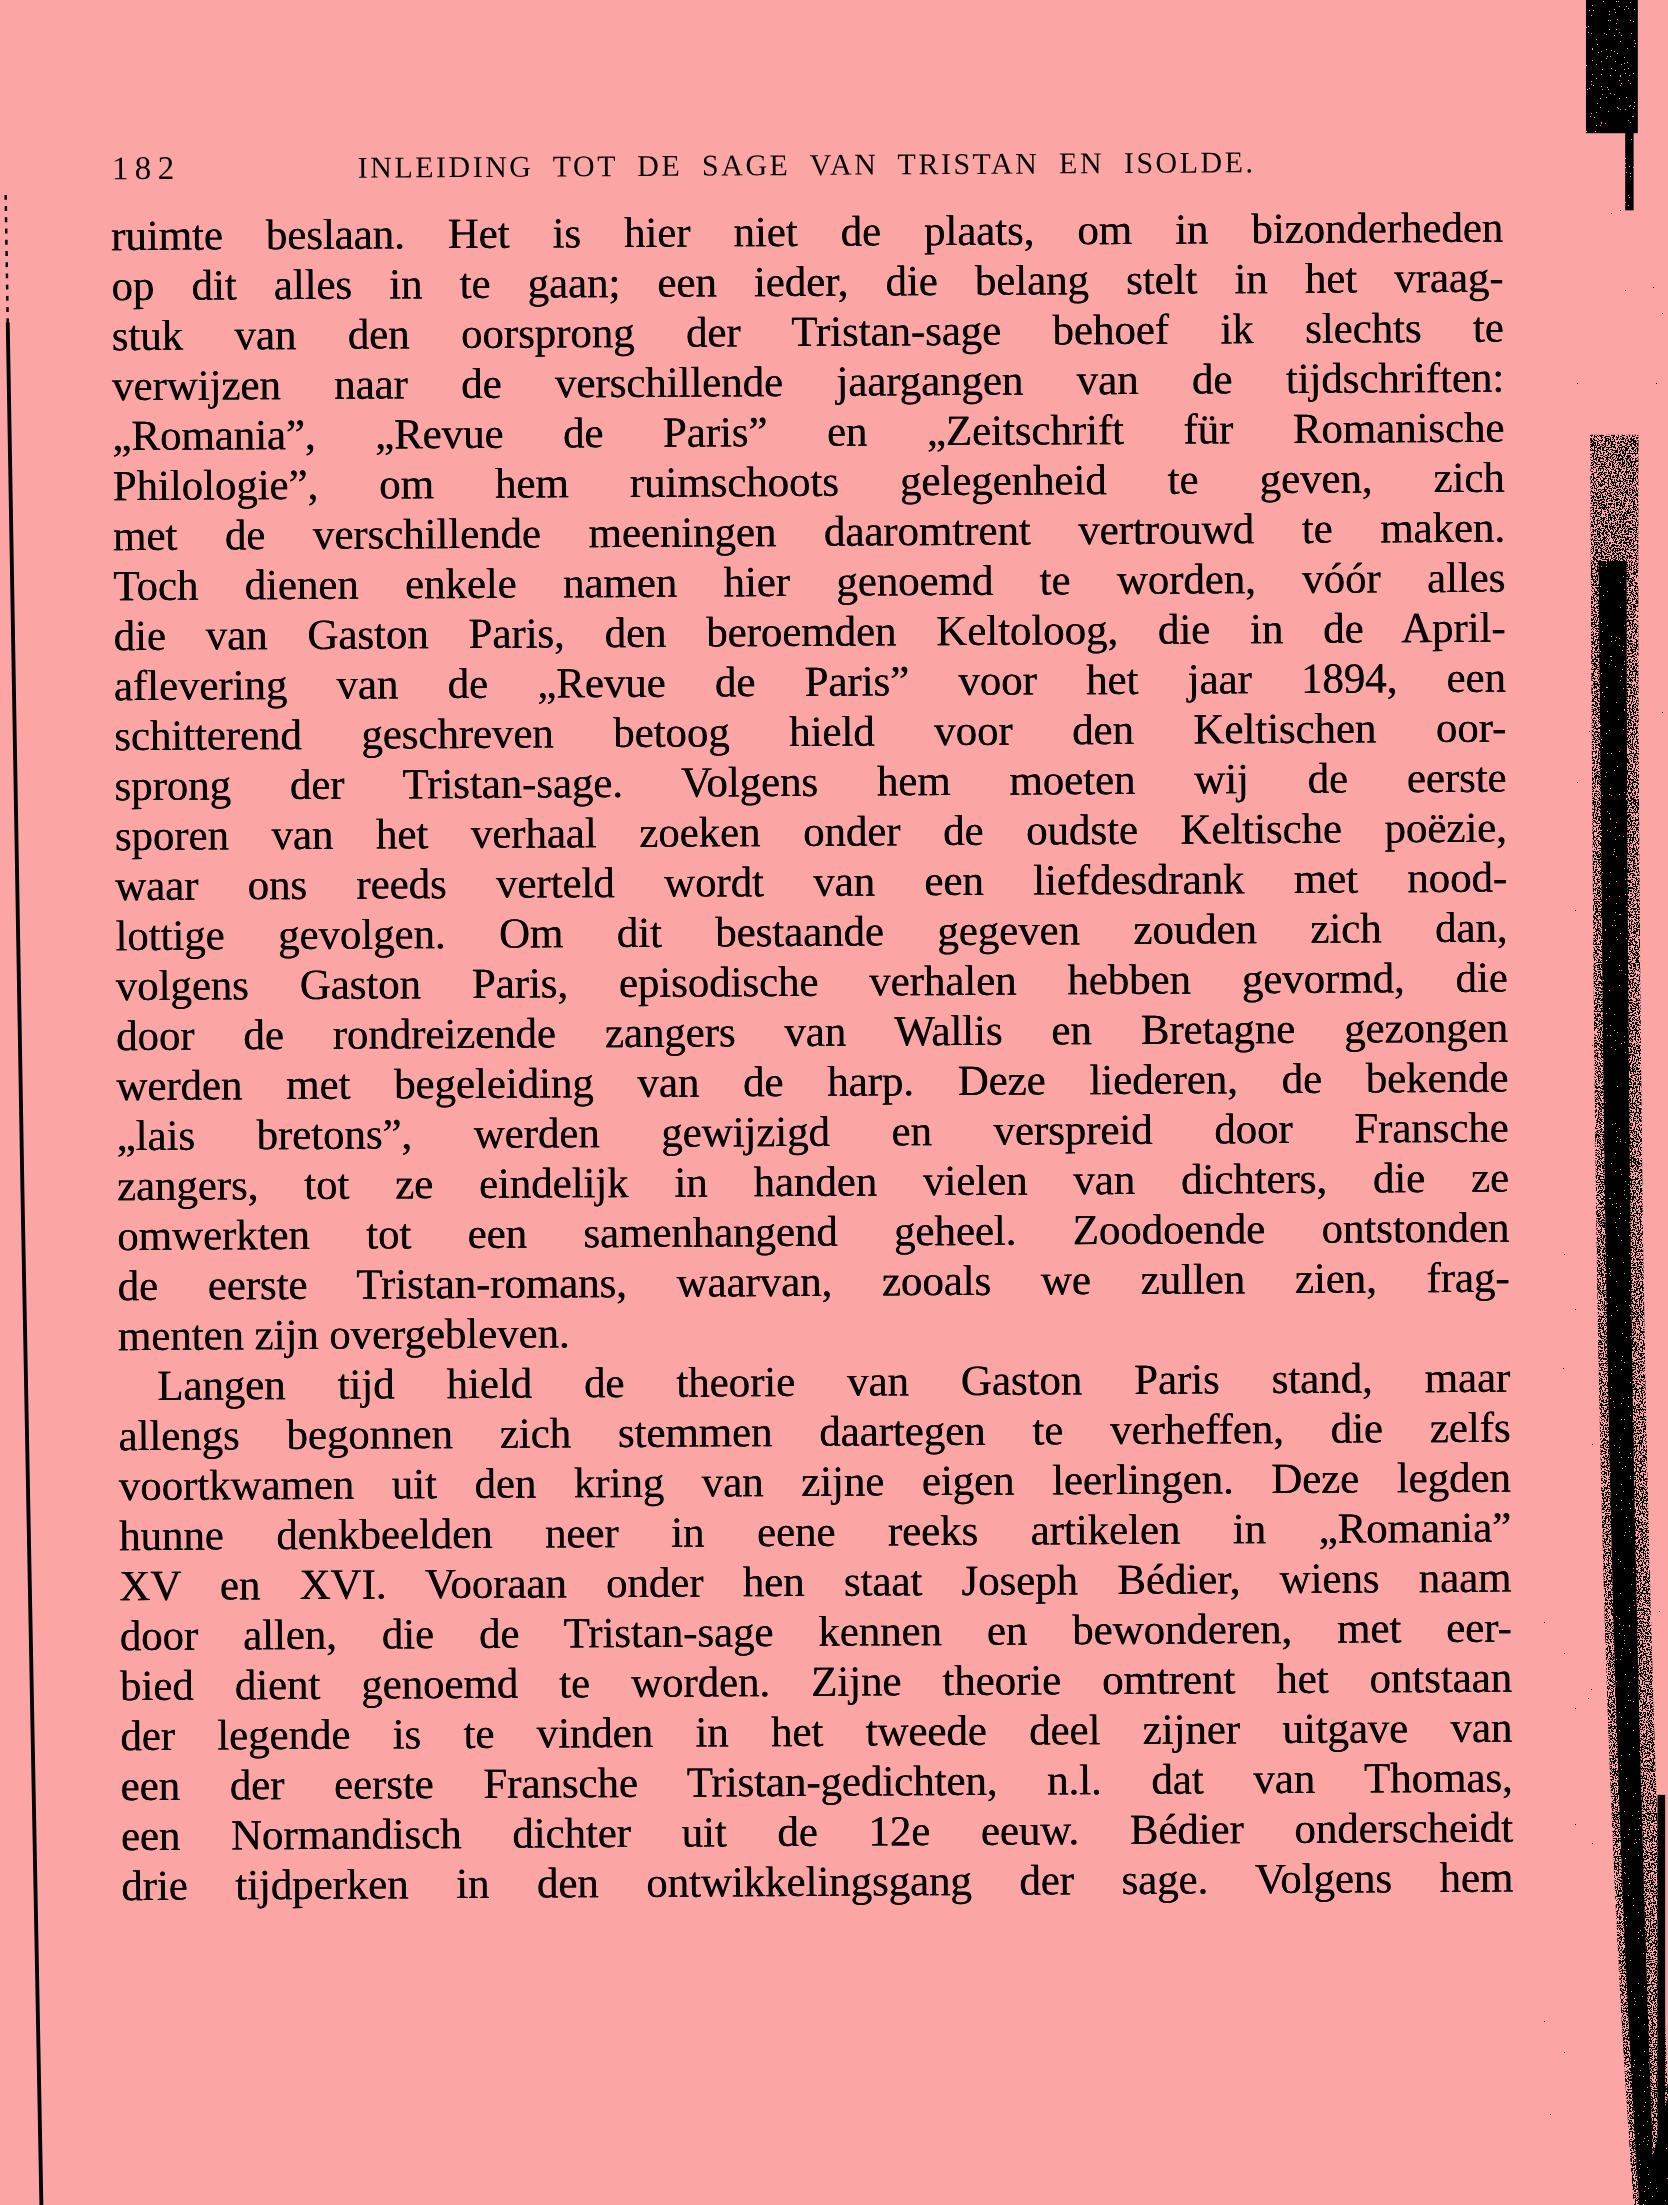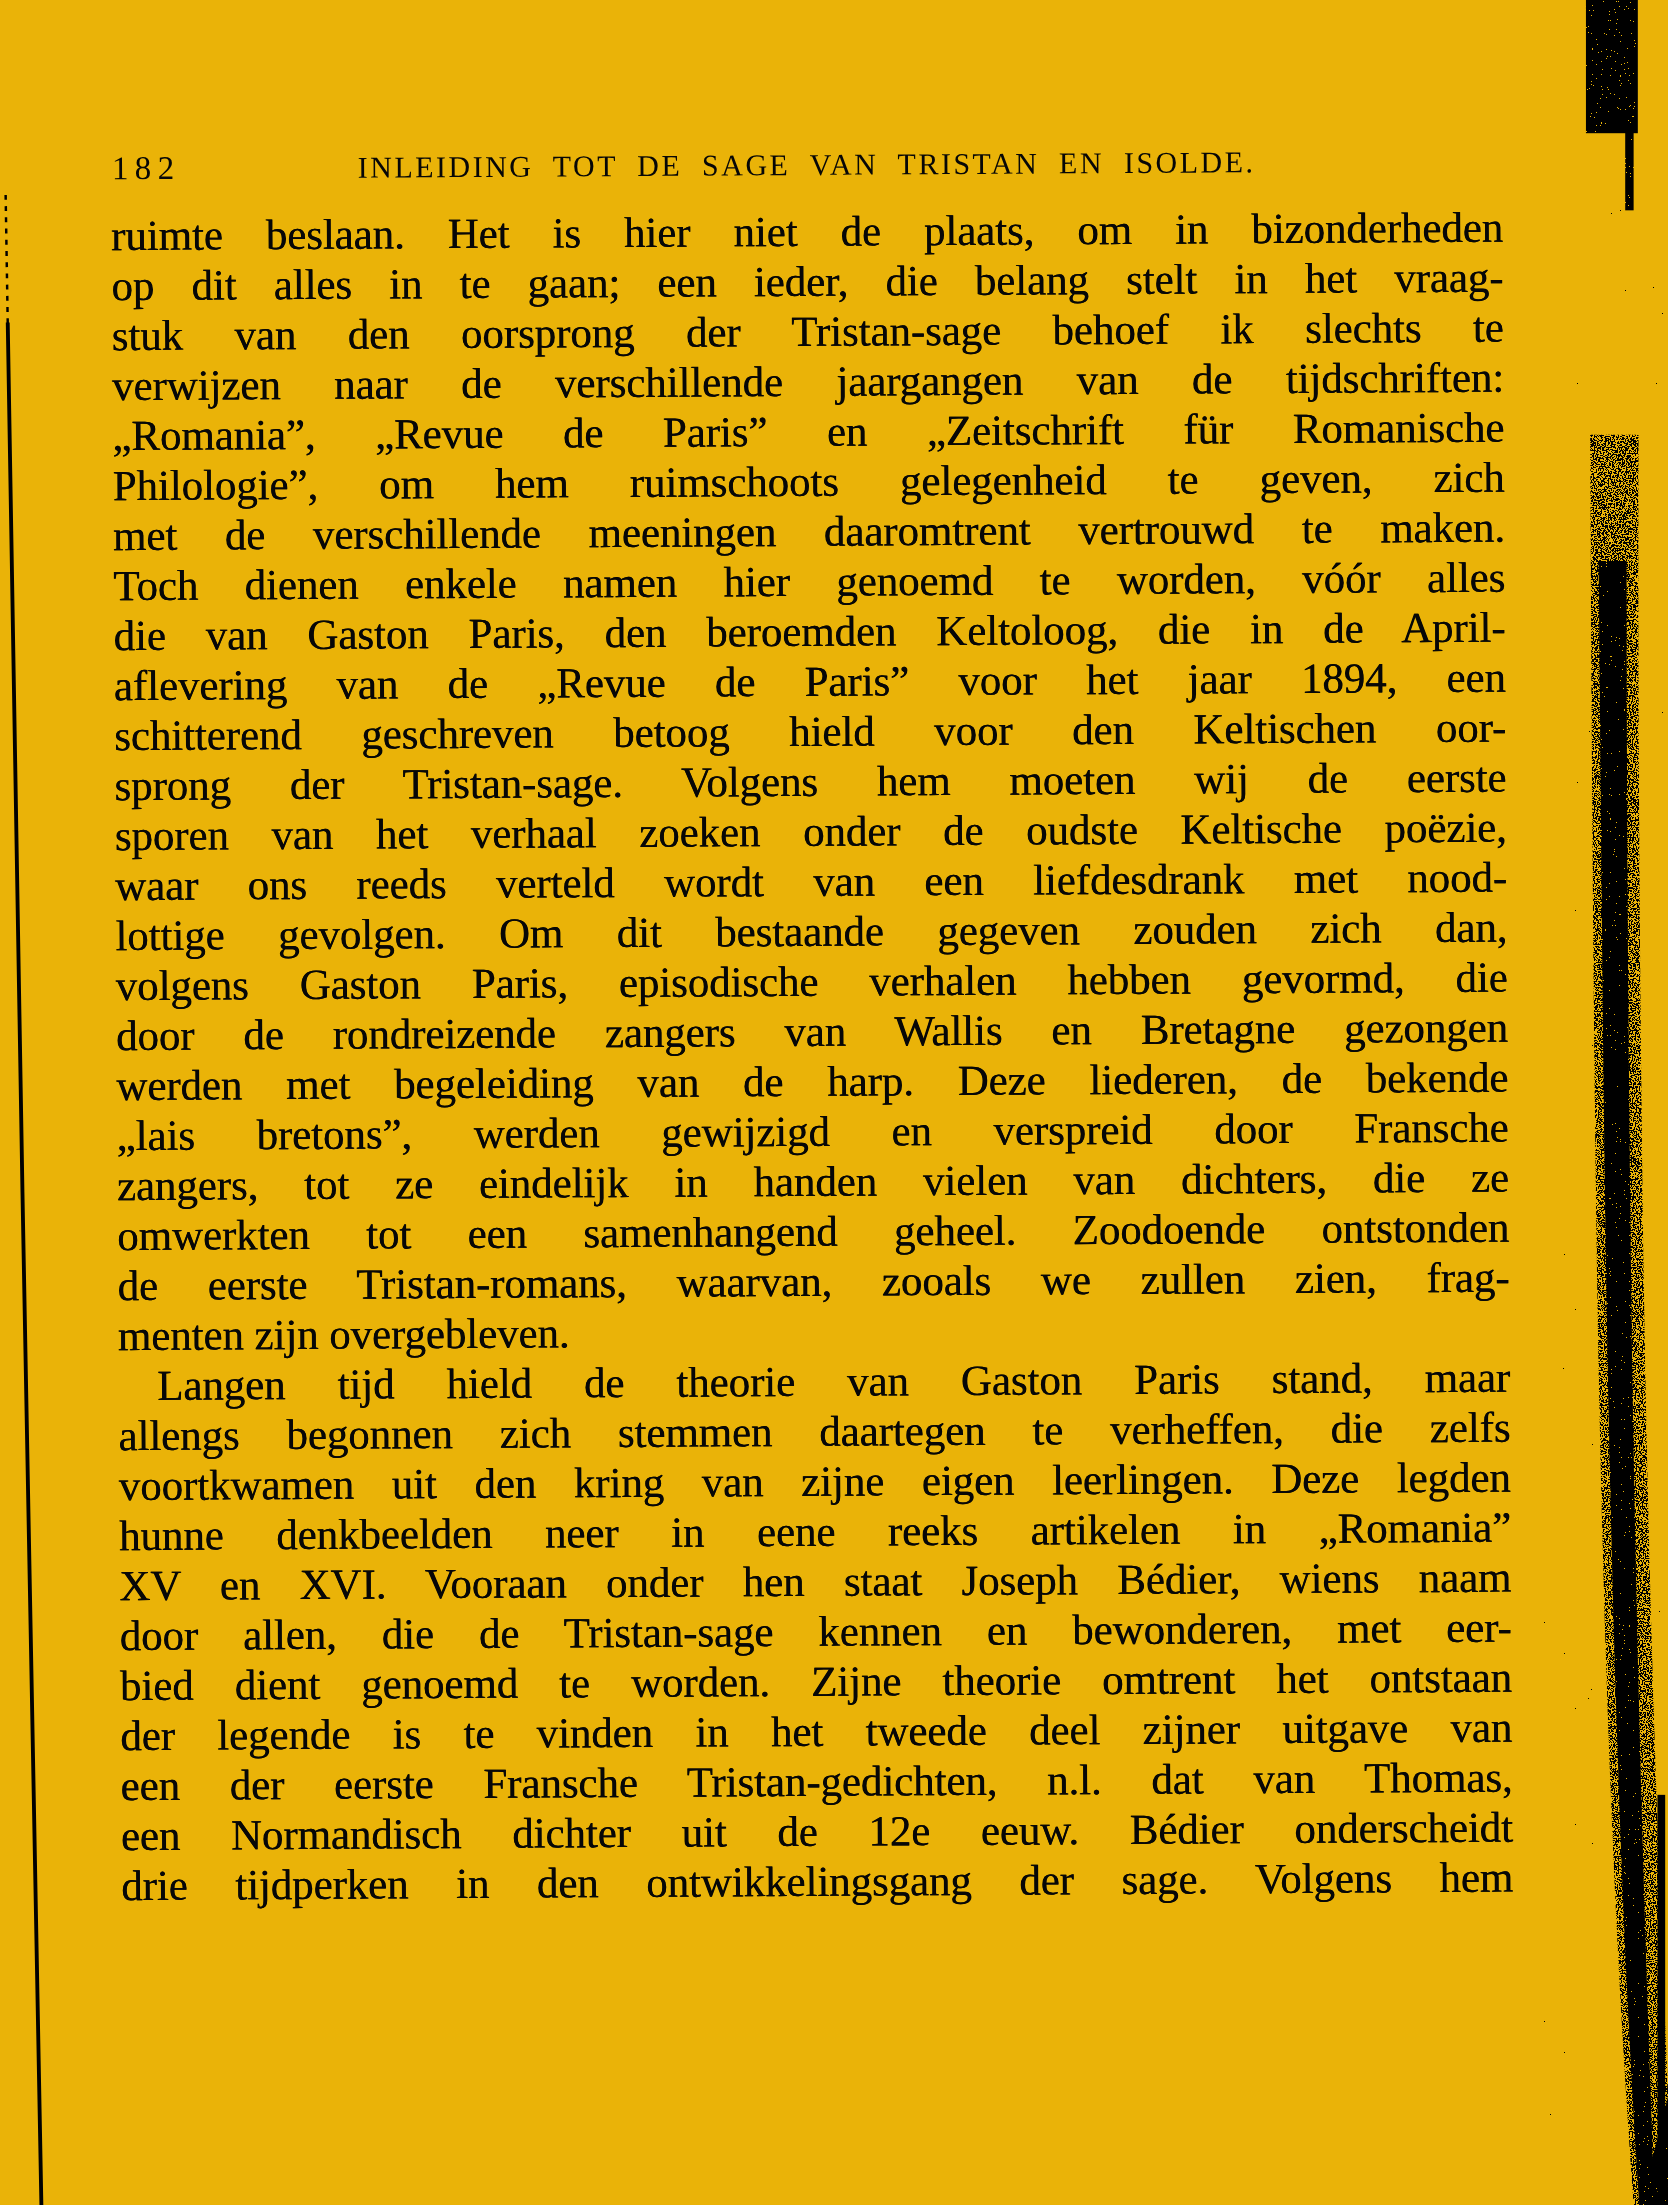--- a/index.html
+++ b/index.html
@@ -11,21 +11,21 @@
     width: 1668px;
     height: 2205px;
     position: relative;
     overflow: hidden;
     font-family: "Liberation Serif", "DejaVu Serif", serif;
     color: #070707;
   }
   .page {
     position: absolute;
     inset: 0;
-    background: #eab308;
+    background: #fca5a5;
   }
   
   .text-wrap {
     position: absolute;
     left: 0;
     top: 0;
     width: 1668px;
     height: 2205px;
     transform: rotate(-0.35deg);
     transform-origin: 140px 1052px;

